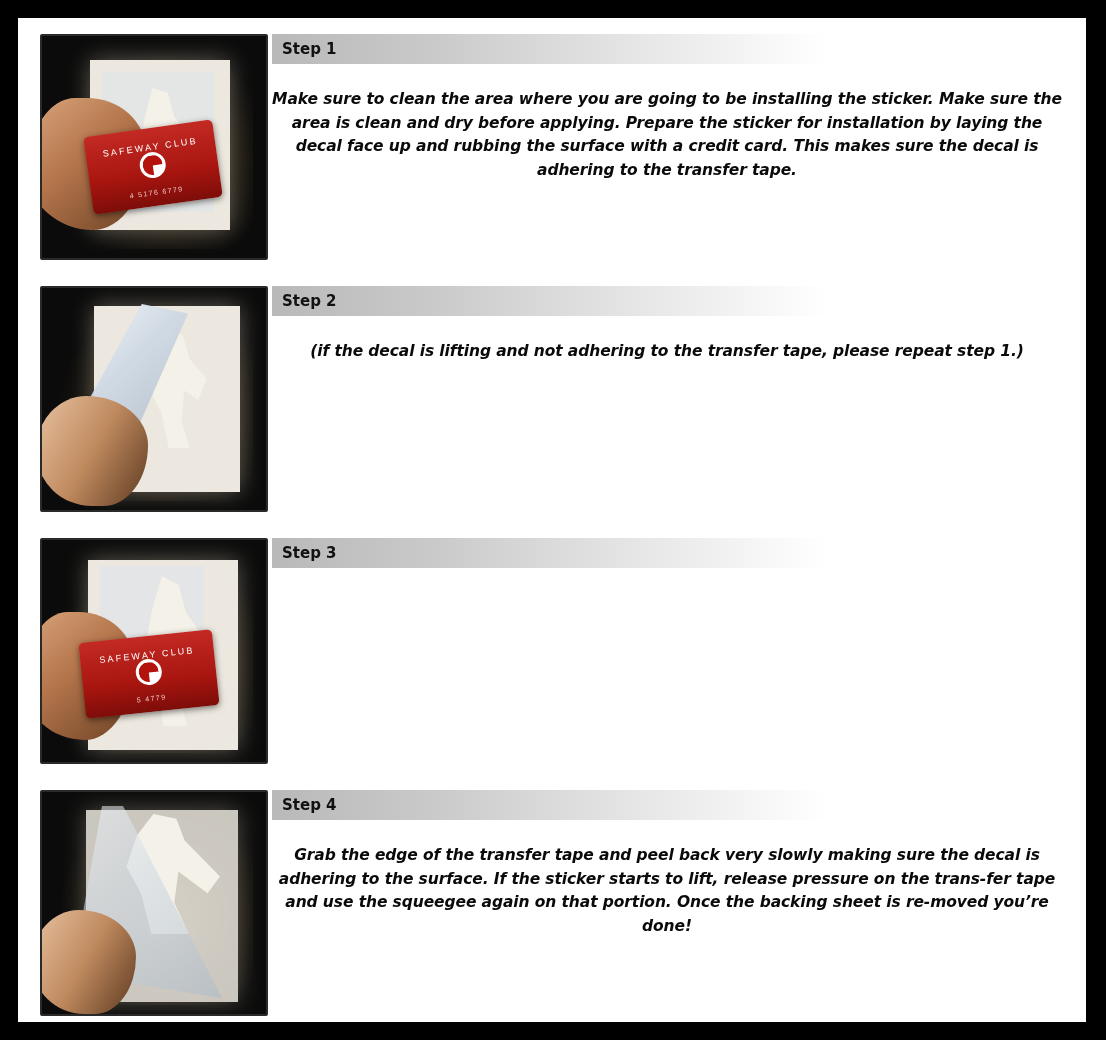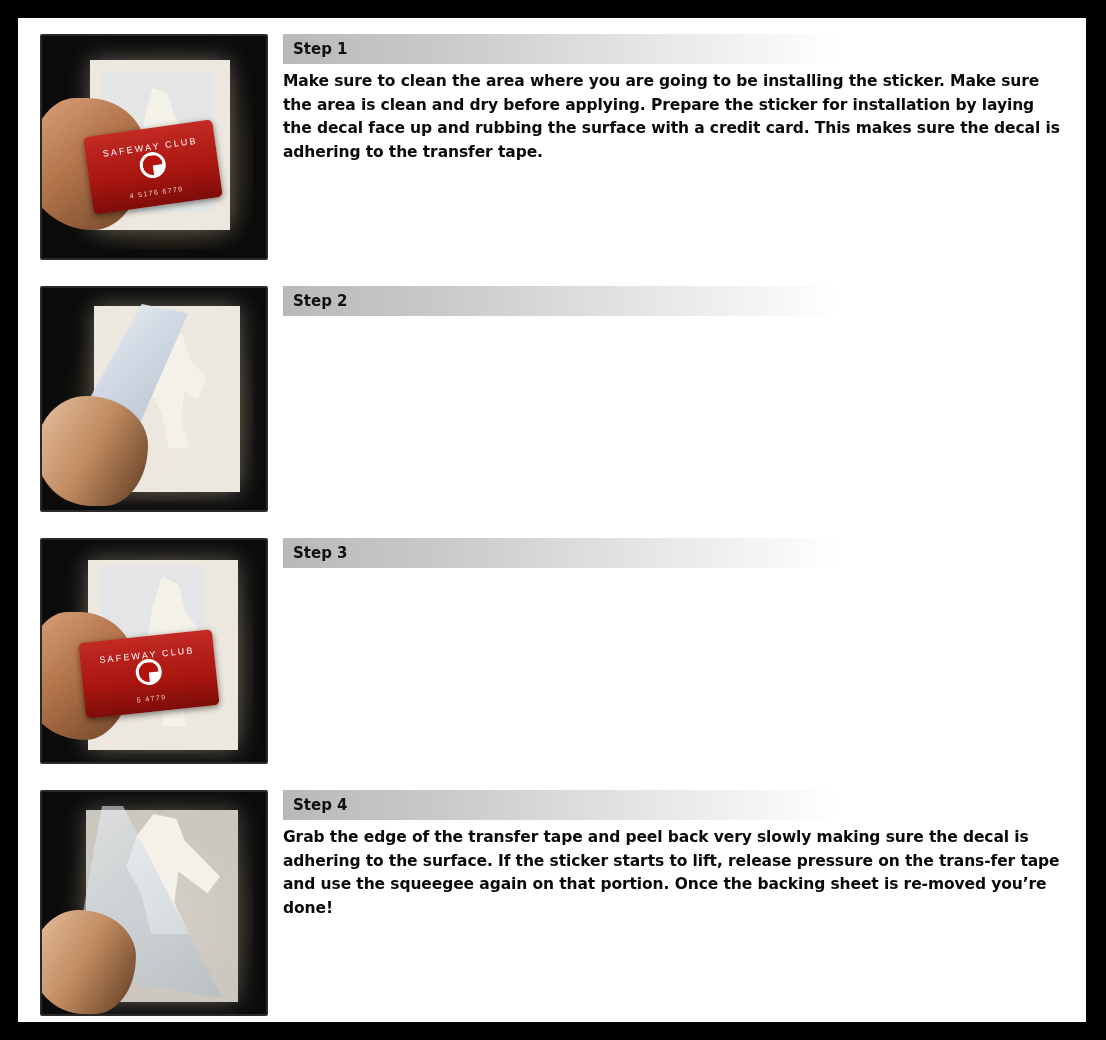--- a/index.html
+++ b/index.html
@@ -133,42 +133,44 @@
     background: #f4f1e8;
   }
   .photo .peel {
     position: absolute;
     background: linear-gradient(135deg, #f2f6fb 0%, #cfd9e4 40%, #aab8c7 100%);
     opacity: 0.95;
   }
 
   .content {
     flex: 1 1 auto;
-    padding-left: 15px;
-    box-sizing: border-box;
+    padding-left: 4px;
+    box-sizing: border-box;
+    text-align: center;
   }
   .step-header {
     height: 30px;
     background: linear-gradient(90deg, #b9b9b9 0%, #c9c9c9 28%, #e3e3e3 62%, #ffffff 100%);
     display: flex;
     align-items: center;
     padding-left: 10px;
     box-sizing: border-box;
     width: 555px;
     max-width: 100%;
   }
   .step-title {
     font-family: "DejaVu Sans", sans-serif;
     font-weight: bold;
     font-size: 15px;
     color: #111111;
   }
   .paras {
-    margin-top: 6px;
+    margin-top: 24px;
     padding-right: 6px;
+    font-style: italic;
   }
   .para {
     font-family: "DejaVu Sans", sans-serif;
     font-weight: bold;
     font-size: 15.5px;
     line-height: 1.52;
     color: #0a0a0a;
     margin: 0 0 18px 0;
     letter-spacing: -0.1px;
   }
@@ -210,20 +212,21 @@
           <div class="paper" style="left:52px; top:18px; width:146px; height:186px;"></div>
           <div class="silhouette" style="left:96px; top:40px; width:70px; height:120px; clip-path: polygon(40% 0%, 64% 6%, 74% 26%, 98% 42%, 86% 60%, 66% 52%, 62% 78%, 74% 100%, 44% 100%, 34% 72%, 16% 50%, 26% 24%);"></div>
           <div class="peel" style="left:36px; top:16px; width:110px; height:160px; clip-path: polygon(58% 0%, 100% 6%, 40% 100%, 0% 72%);"></div>
           <div class="hand2" style="left:-6px; top:108px; width:112px; height:110px;"></div>
         </div>
         <div class="content">
           <div class="step-header">
             <span class="step-title">Step 2</span>
           </div>
           <div class="paras">
+            <p class="para">(if the decal is lifting and not adhering to the transfer tape, please repeat step 1.)</p>
           </div>
         </div>
       </div>
 
       <div class="step-row">
         <div class="photo">
           <div class="glow"></div>
           <div class="paper" style="left:46px; top:20px; width:150px; height:190px;"></div>
           <div class="paper2" style="left:58px; top:26px; width:104px; height:72px; opacity:0.7;"></div>
           <div class="silhouette" style="left:92px; top:36px; width:70px; height:150px; clip-path: polygon(40% 0%, 64% 6%, 74% 24%, 98% 40%, 86% 58%, 66% 50%, 62% 76%, 76% 100%, 42% 100%, 32% 70%, 16% 48%, 26% 22%);"></div>

